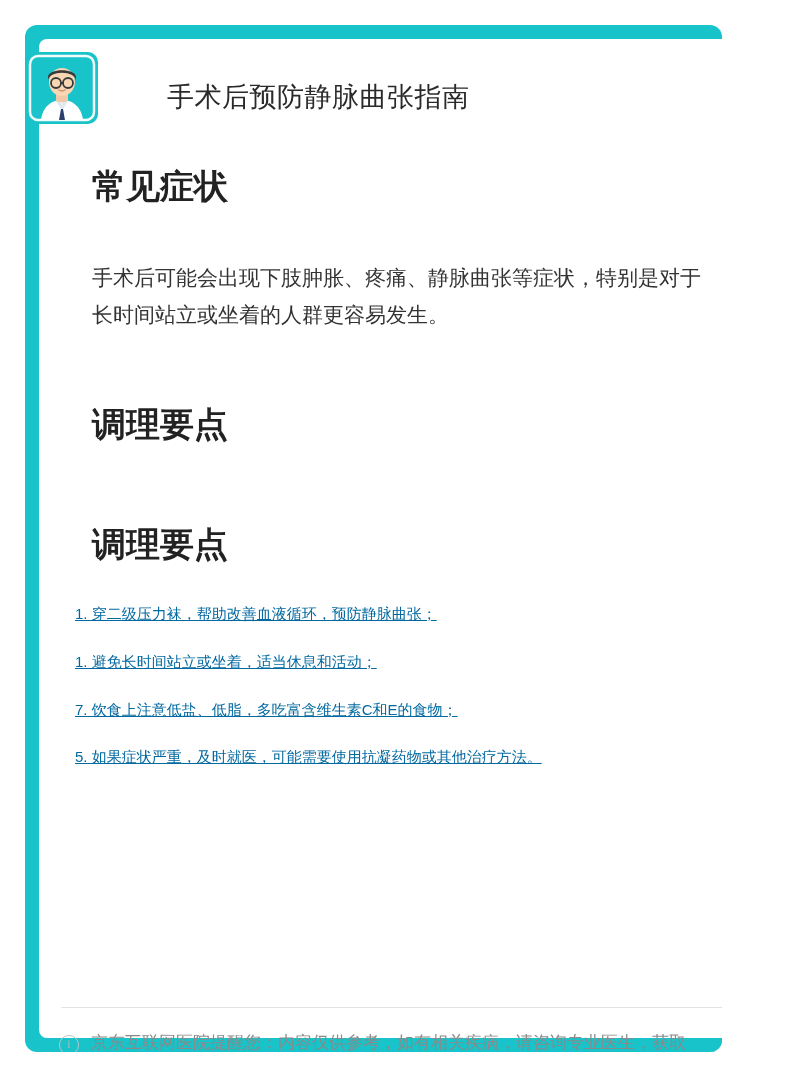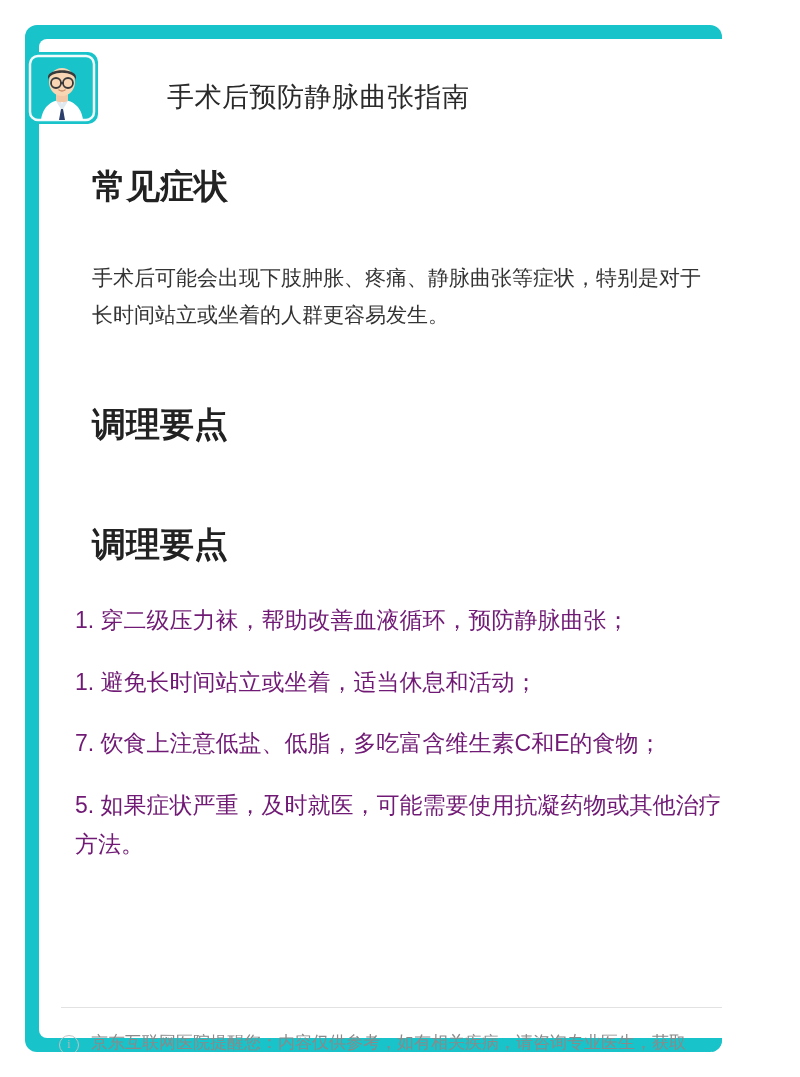--- a/index.html
+++ b/index.html
@@ -91,24 +91,25 @@
 
   .spacer-lg { height: 34px; }
   .spacer-md { height: 24px; }
 
   ol.points {
     margin: 0;
     padding: 0;
     list-style: none;
   }
   ol.points li {
-    font-size: 23px;
+    font-size: 15px;
     line-height: 1.72;
-    color: #701a75;
+    color: #0369a1;
     margin-bottom: 22px;
+    text-decoration: underline;
   }
   ol.points li:last-child { margin-bottom: 12px; }
 
   
   .divider {
     position: absolute;
     left: 22px;
     top: 968px;
     width: 678px;
     height: 1px;

